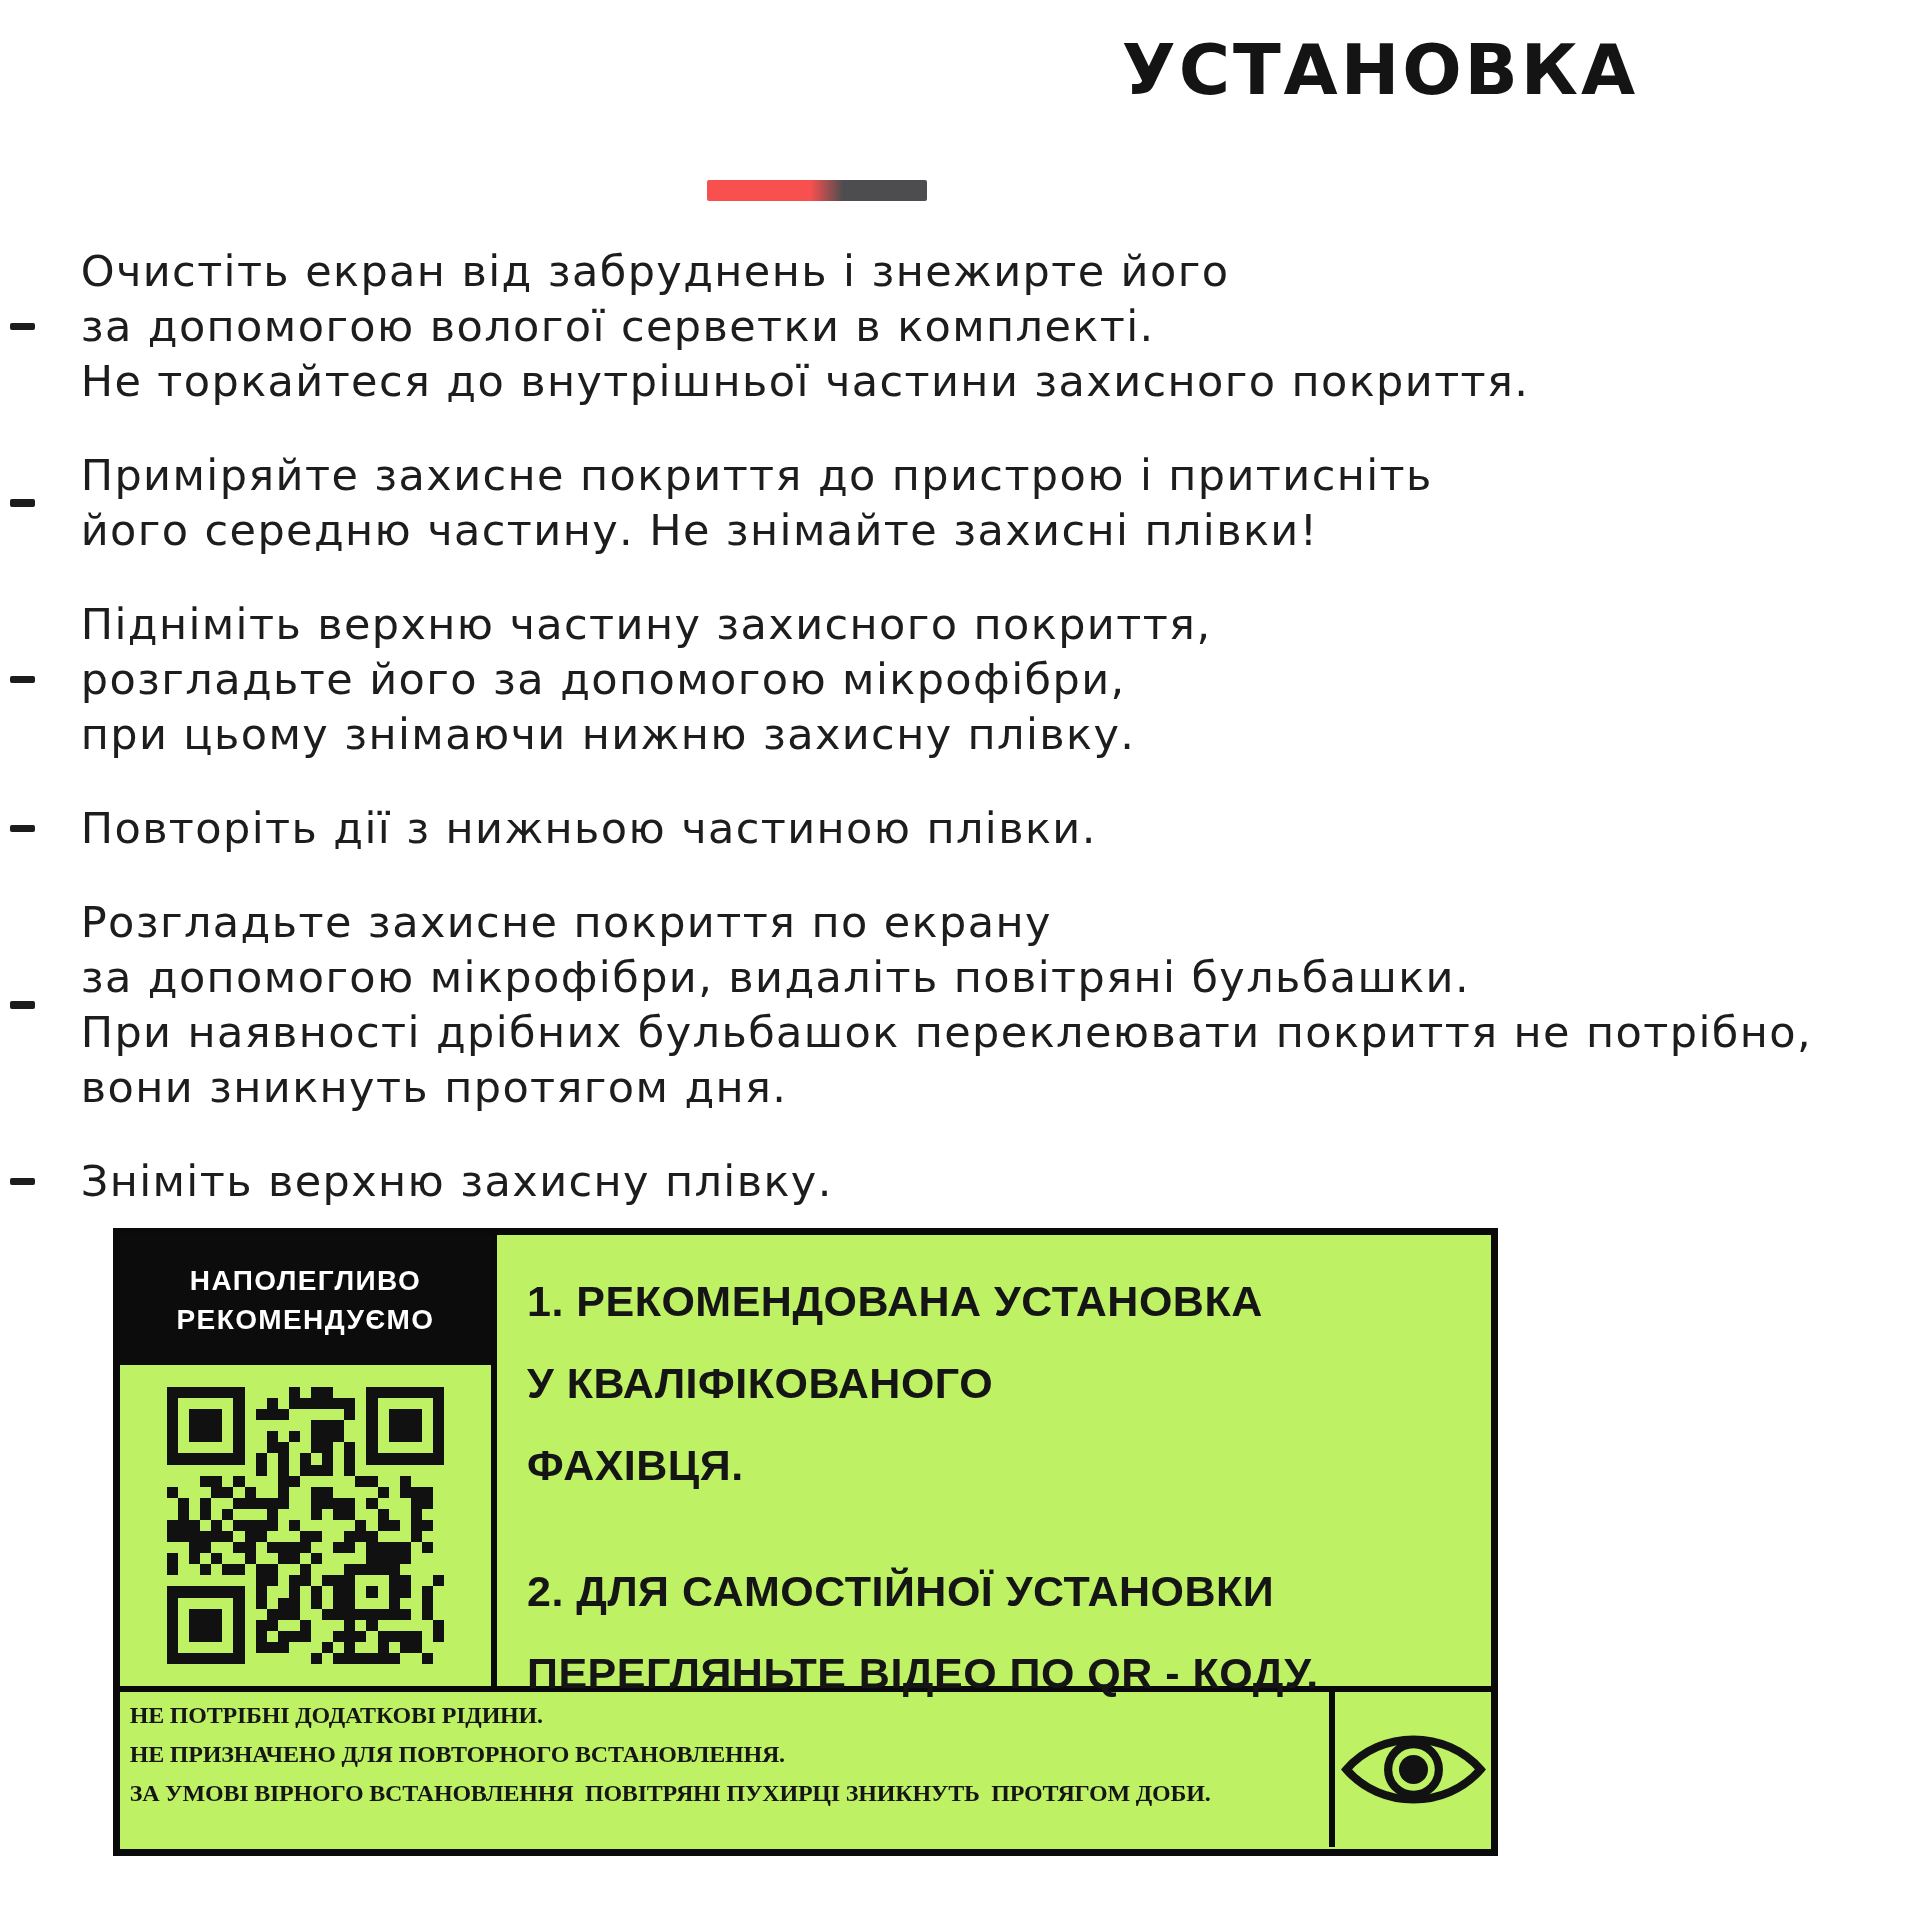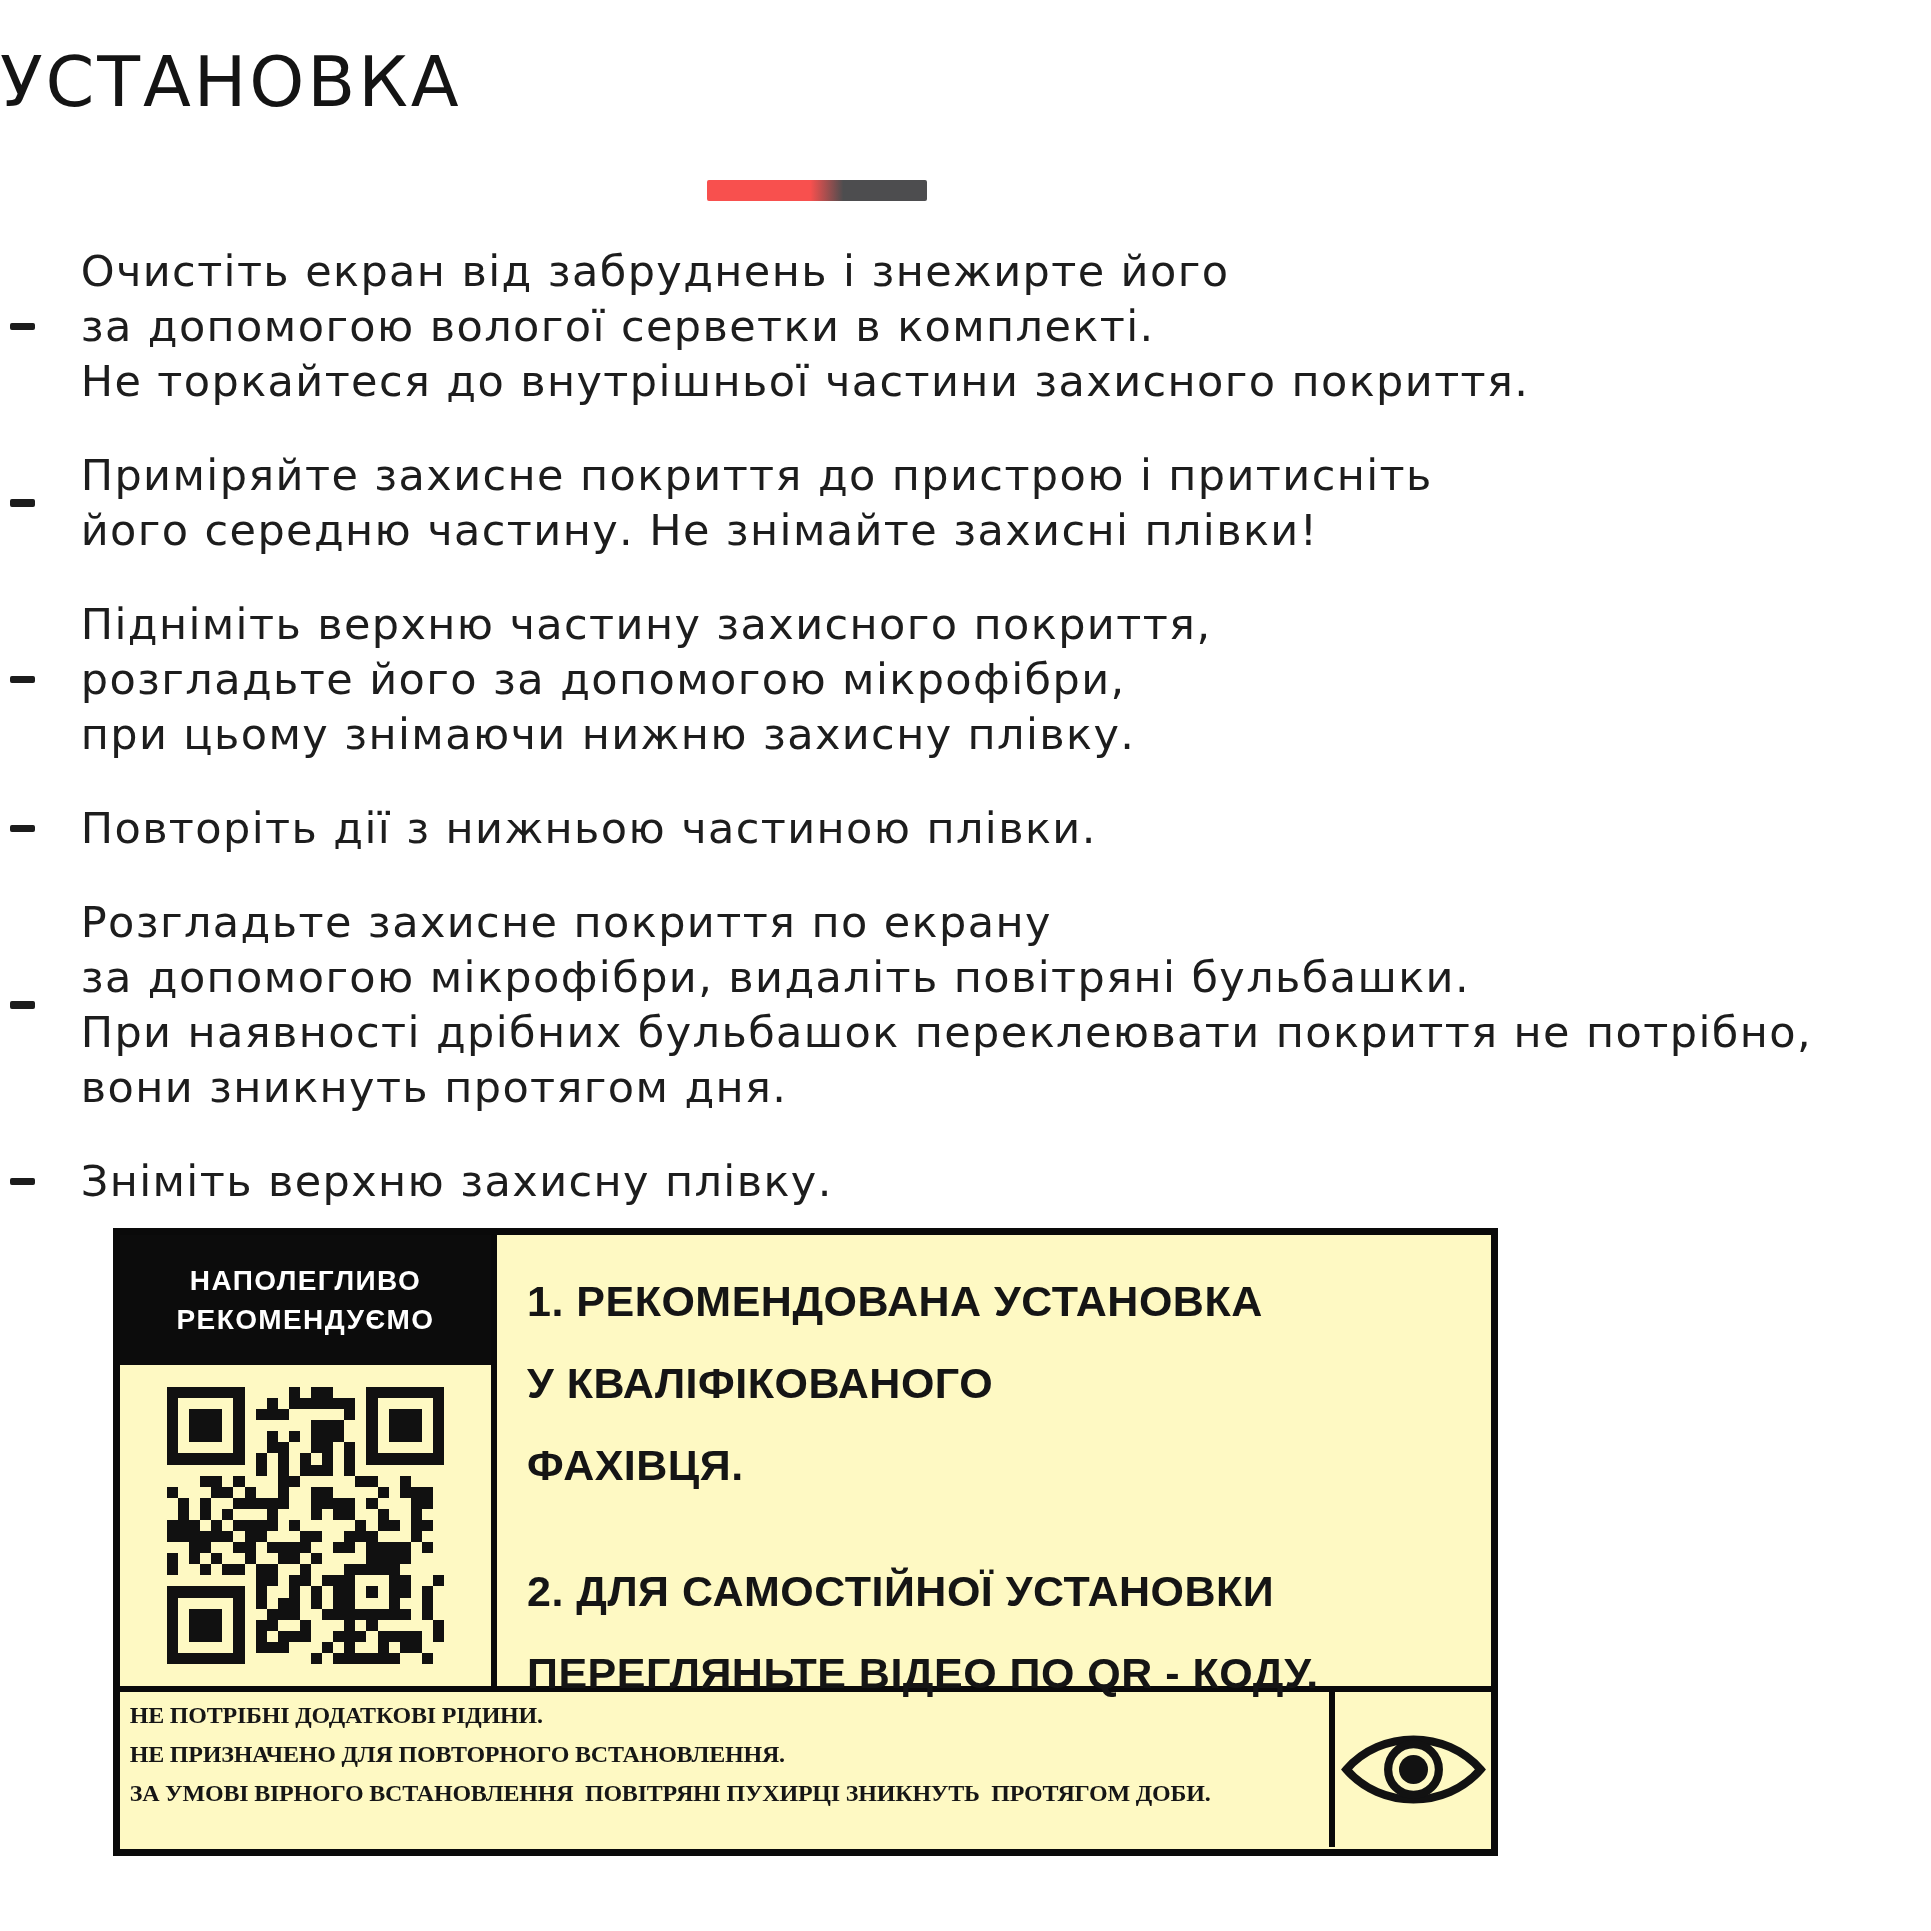--- a/index.html
+++ b/index.html
@@ -1,42 +1,42 @@
 <!DOCTYPE html>
 <html><head>
 <meta charset="utf-8">
 <style>
   html,body{margin:0;padding:0;}
   body{
     width:1931px;height:1931px;background:#ffffff;position:relative;
     font-family:"DejaVu Sans",sans-serif;color:#1d1d1d;overflow:hidden;
   }
   .title{
-    position:absolute;left:0;top:41px;width:1638px;text-align:left;
-    font-size:70px;font-weight:400;letter-spacing:2.9px;color:#141414;
+    position:absolute;left:0;top:29px;width:1638px;text-align:right;
+    font-size:70px;font-weight:700;letter-spacing:2.9px;color:#141414;
     font-family:"DejaVu Sans",sans-serif;
   }
   .divider{
     position:absolute;left:707px;top:180px;width:220px;height:21px;
     background:linear-gradient(90deg,#f8504e 0%,#f8504e 47%,#4d4d4f 62%,#4d4d4f 100%);
     border-radius:1.9px;
   }
   .list{position:absolute;left:9.7px;top:244px;width:1912px;}
   .list-item{display:flex;align-items:center;margin-bottom:39px;}
   .bullet-dash{
     flex:0 0 25px;width:25px;height:7.7px;background:#1c1c1c;border-radius:1.9px;
     margin-right:46px;
   }
   .item-text{
     white-space:pre-line;font-size:43px;line-height:55px;letter-spacing:1.4px;
     color:#1d1d1d;
   }
   .rec-box{
     position:absolute;left:113px;top:1228px;width:1385px;height:628px;
-    border:7.7px solid #0a0a0a;box-sizing:border-box;background:#fef9c3;
+    border:7.7px solid #0a0a0a;box-sizing:border-box;background:#bef264;
   }
   .box-top{display:flex;height:457px;box-sizing:border-box;border-bottom:6.8px solid #0a0a0a;}
   .cell-left{flex:0 0 377px;width:377px;box-sizing:border-box;border-right:6.8px solid #0a0a0a;}
   .box-header{
     height:130px;background:#0c0c0c;color:#ffffff;display:flex;align-items:center;
     justify-content:center;text-align:center;white-space:pre-line;
     font-family:"Liberation Sans",sans-serif;font-weight:700;font-size:28px;
     line-height:39px;letter-spacing:1.4px;
   }
   .qr-wrap{height:320px;display:flex;align-items:center;justify-content:center;}

